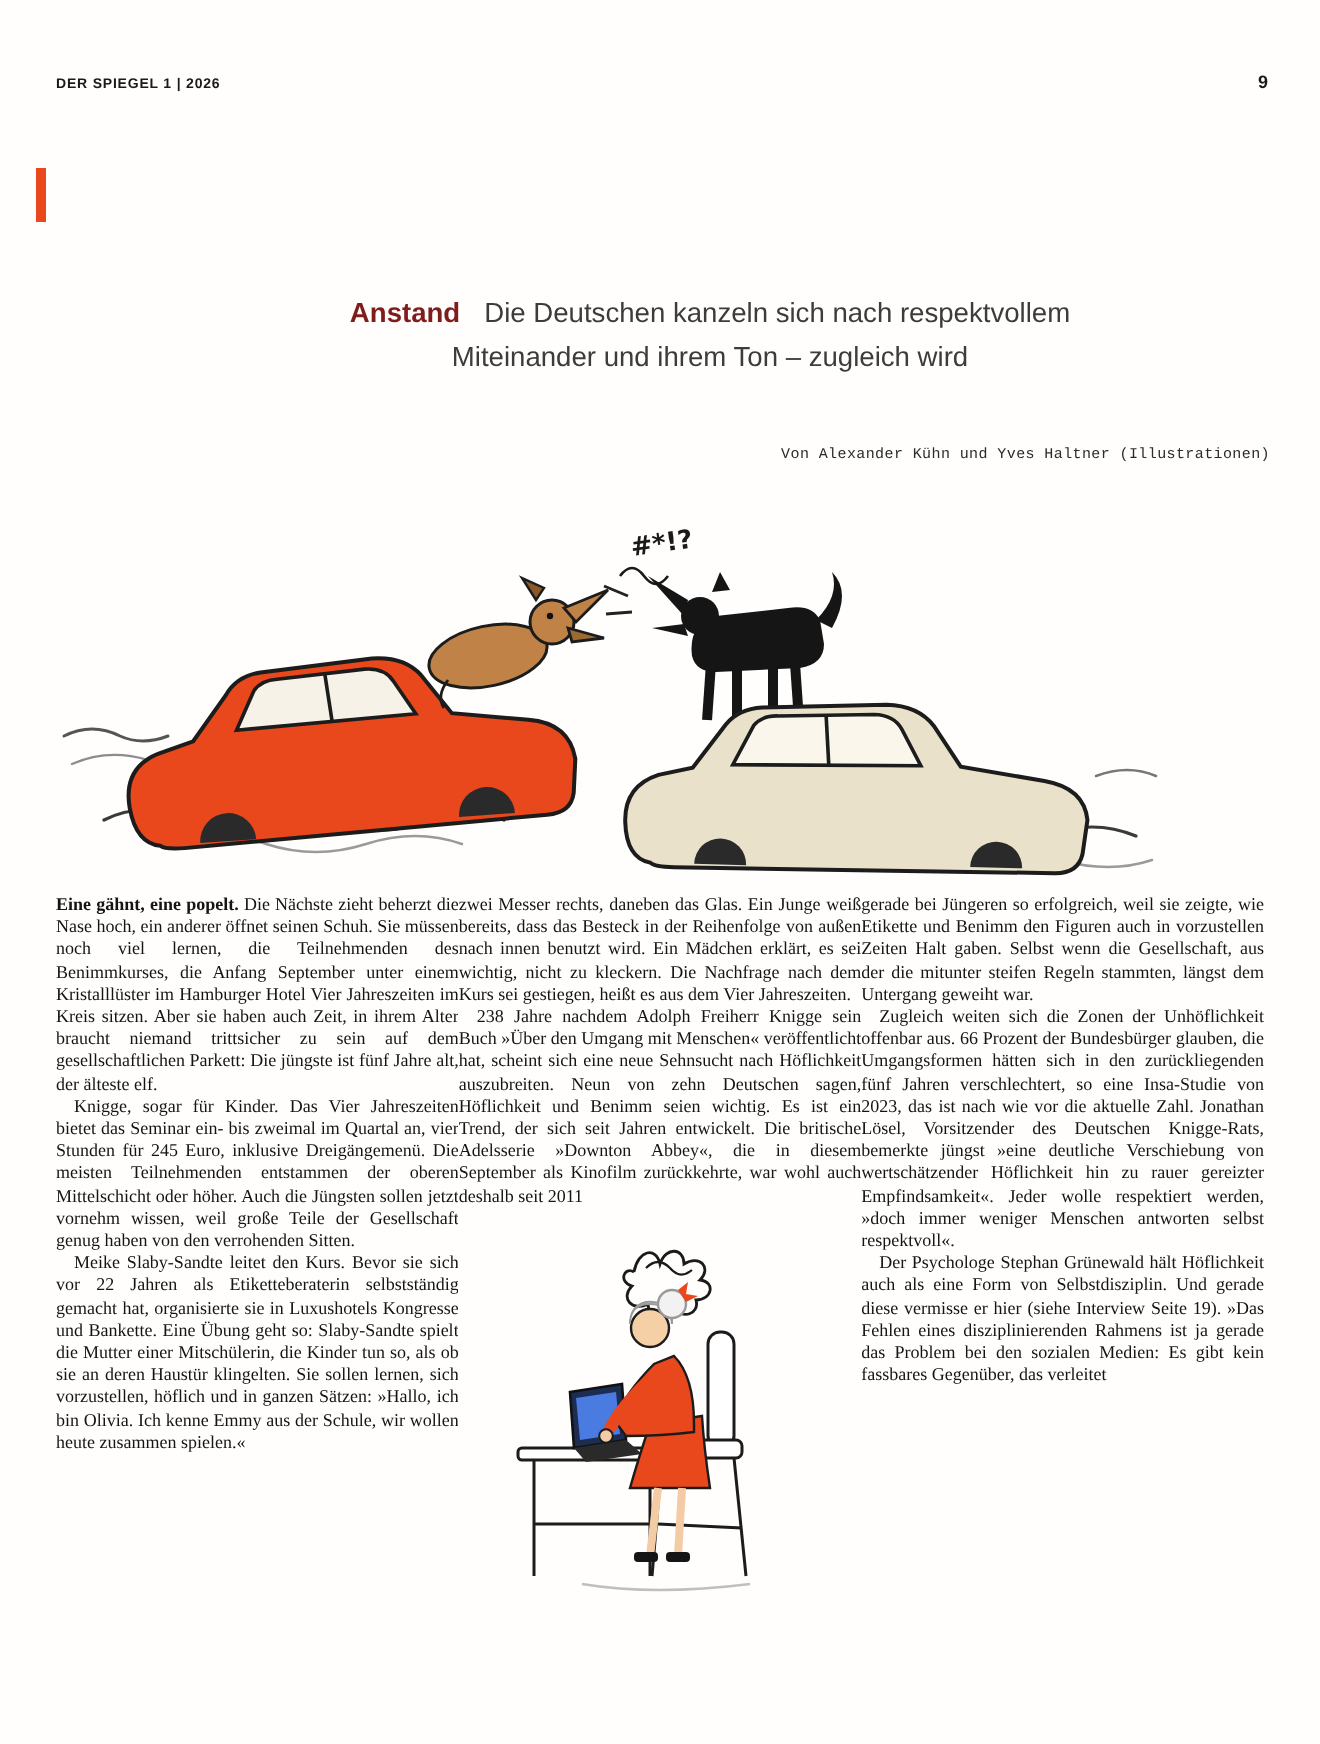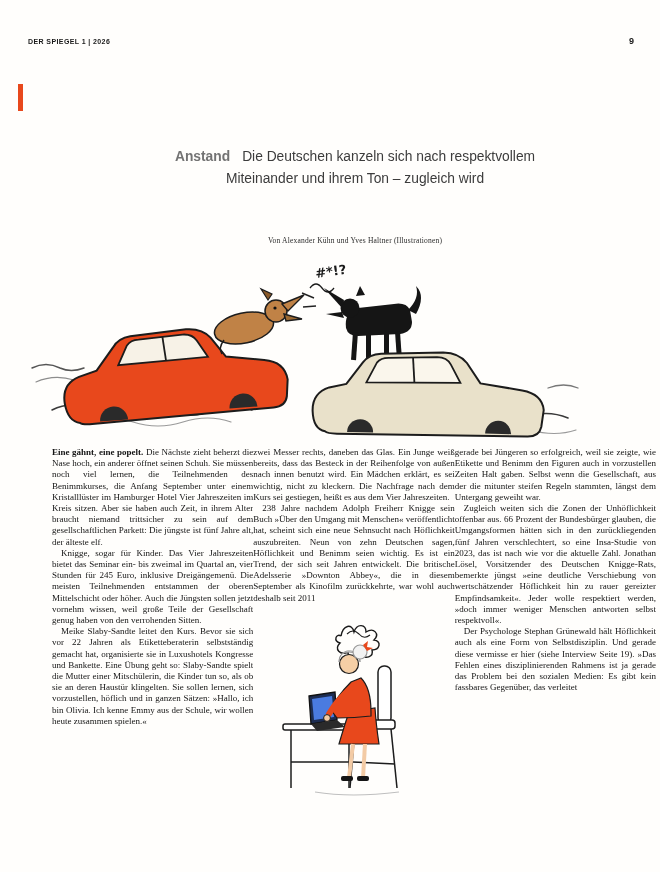--- a/index.html
+++ b/index.html
@@ -26,40 +26,40 @@
     background: #e8481c;
   }
   
   .headline {
     position: absolute; top: 146px; left: 75px; width: 560px;
     text-align: center;
     font-family: "Liberation Sans", sans-serif;
     font-size: 13.8px; line-height: 21.5px;
     color: #3c3c3c; font-weight: 400;
   }
-  .kicker { color: #737373; font-weight: 700; margin-right: 12px; }
+  .kicker { color: #7f1d1d; font-weight: 700; margin-right: 12px; }
   .byline {
-    position: absolute; top: 236px; left: 75px; width: 560px;
-    text-align: center;
-    font-family: Liberation Serif, serif;
+    position: absolute; top: 224px; left: 75px; width: 560px;
+    text-align: right;
+    font-family: Liberation Mono, monospace;
     font-size: 7.5px; color: #2a2a2a; letter-spacing: 0.2px;
   }
   
   .main-illustration {
     position: absolute; top: 248px; left: 28px; width: 604px; height: 196px;
   }
   .main-illustration svg { width: 100%; height: 100%; display: block; }
   
   .columns {
     position: absolute; top: 447px; left: 28px; width: 604px; height: 420px;
     display: flex; 
     font-size: 9px; line-height: 11.2px;
     text-align: justify;
     color: #141414;
-    hyphens: auto; margin-left: 24px; -webkit-hyphens: auto;
+    hyphens: auto; -webkit-hyphens: auto;
   }
   .col { flex: 1; overflow: hidden; }
   .col p { margin: 0; }
   .col p + p { text-indent: 9px; }
   .lead-bold { font-weight: bold; }
   .inline-illustration {
     width: 150px; height: 188px; margin: 8px auto 0 auto;
   }
   .inline-illustration svg { width: 100%; height: 100%; display: block; }
 </style>

